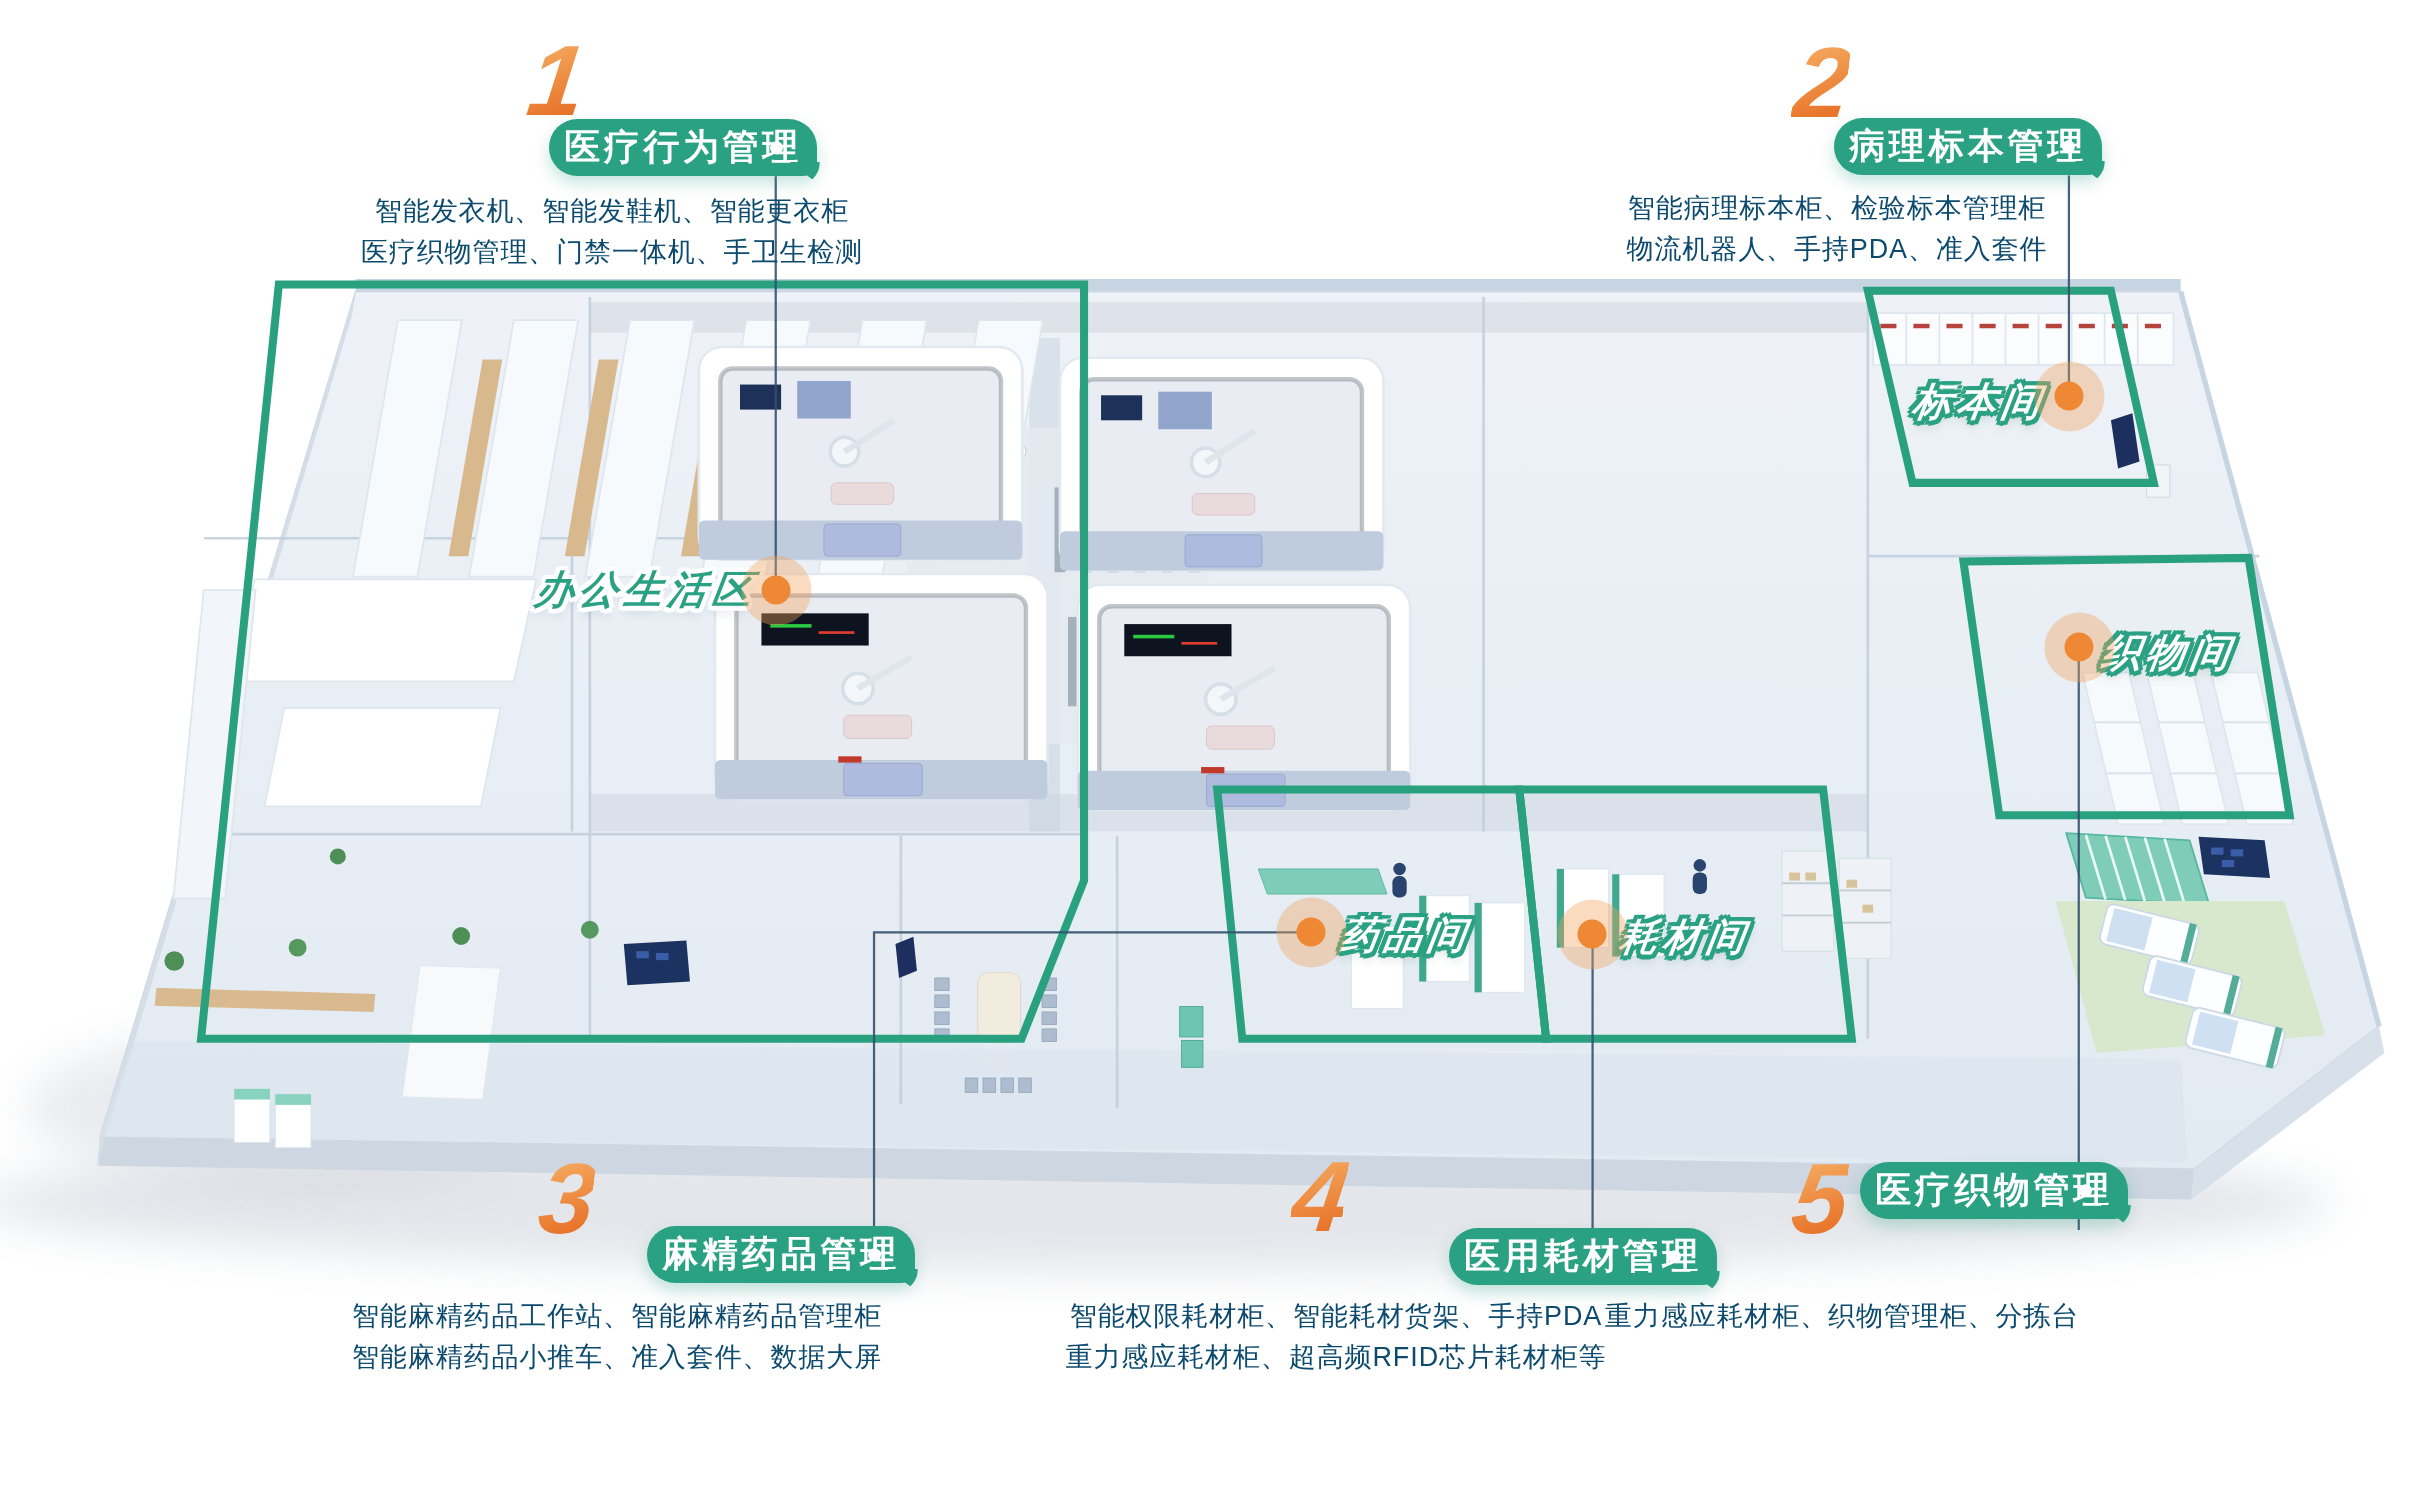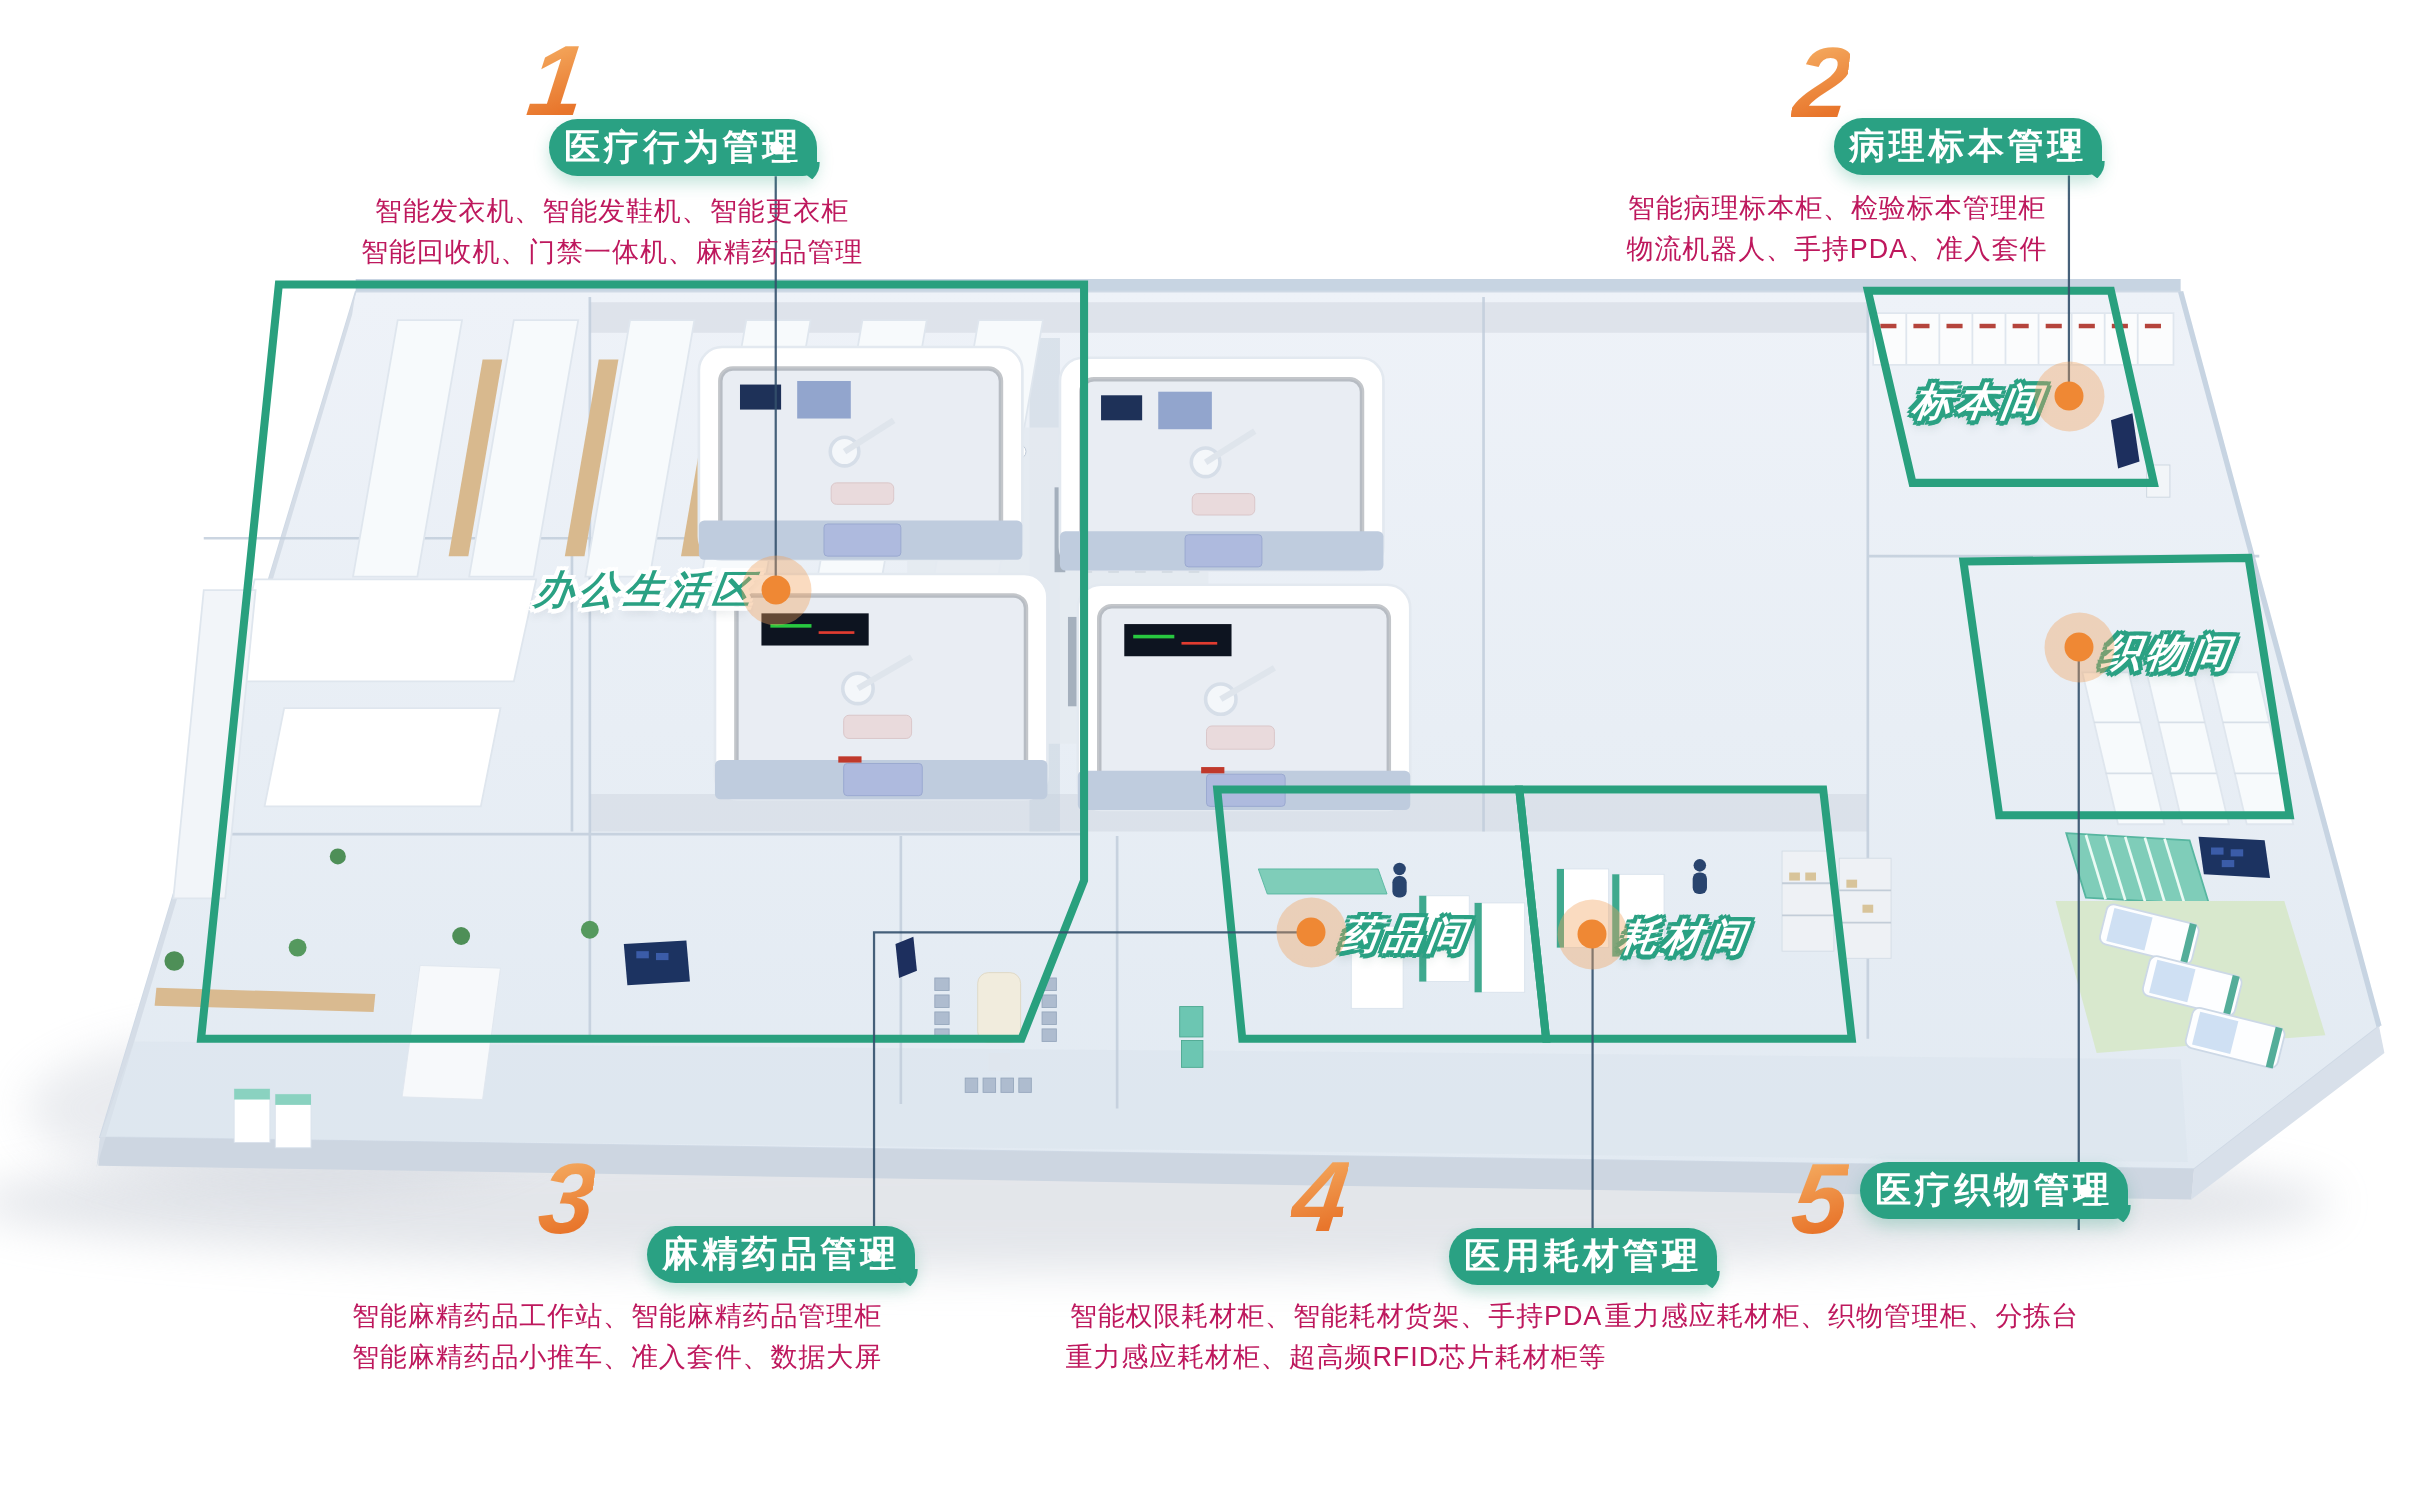--- a/index.html
+++ b/index.html
@@ -34,21 +34,21 @@
   }
   .pill-dot{
     position:absolute;top:50%;transform:translateY(-50%);
     width:13.4px;height:13.4px;border-radius:50%;background:#ffffff;
   }
   .g1 .pill-dot{right:34px}.g2 .pill-dot{right:27px}.g3 .pill-dot{right:34px}
   .g4 .pill-dot{right:36px}.g5 .pill-dot{right:36px}
 
   .desc{position:absolute;width:626px;text-align:center;}
   .desc-line{
-    font-size:27px;line-height:41px;color:#be185d;letter-spacing:0.9px;font-weight:500;white-space:nowrap;
+    font-size:27px;line-height:41px;color:#0c4a6e;letter-spacing:0.9px;font-weight:500;white-space:nowrap;
   }
 
   
   .g1 .big-num{left:529px;top:30px}
   .g1 .pill{left:549px;top:119px}
   .g1 .desc{left:299px;top:191px}
 
   .g2 .big-num{left:1795px;top:32px}
   .g2 .pill{left:1834px;top:118px}
   .g2 .desc{left:1524px;top:188px}
@@ -438,21 +438,21 @@
 
   
   <div class="legend-group g1">
     <div class="big-num">1</div>
     <div class="pill">
       <span class="pill-title">医疗行为管理</span>
       <span class="pill-dot"></span>
     </div>
     <div class="desc">
       <div class="desc-line">智能发衣机、智能发鞋机、智能更衣柜</div>
-      <div class="desc-line">智能回收机、门禁一体机、麻精药品管理</div>
+      <div class="desc-line">医疗织物管理、门禁一体机、手卫生检测</div>
     </div>
   </div>
 
   <div class="legend-group g2">
     <div class="big-num">2</div>
     <div class="pill">
       <span class="pill-title">病理标本管理</span>
       <span class="pill-dot"></span>
     </div>
     <div class="desc">

